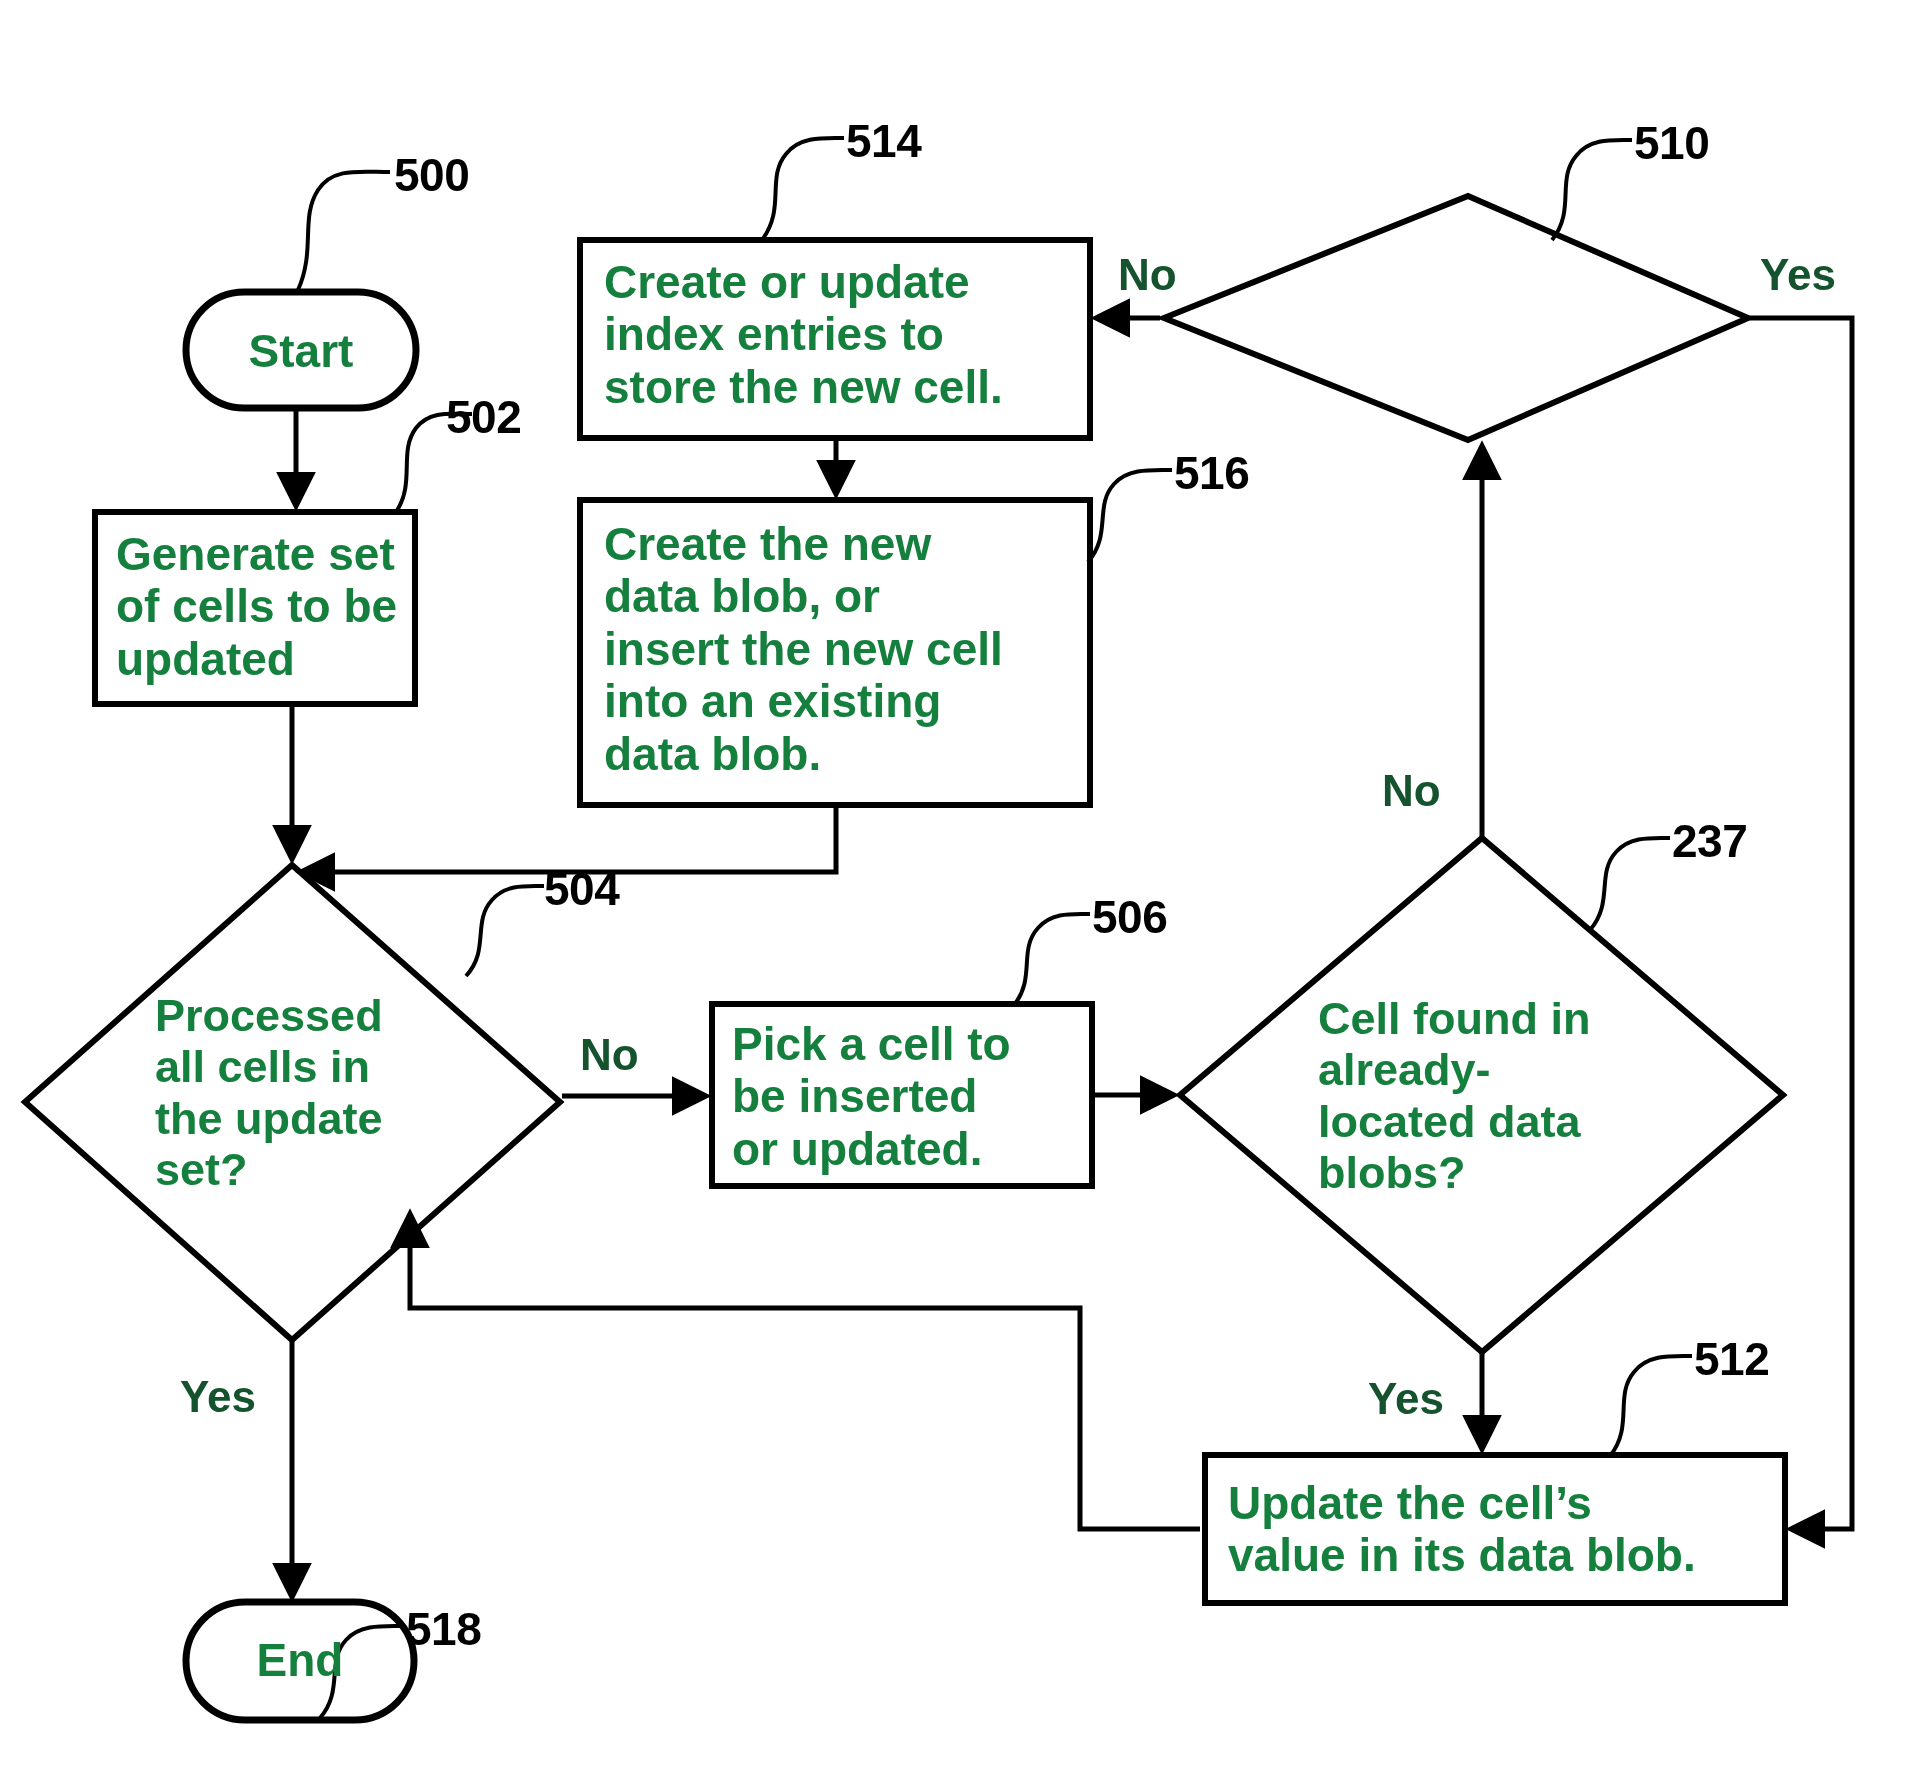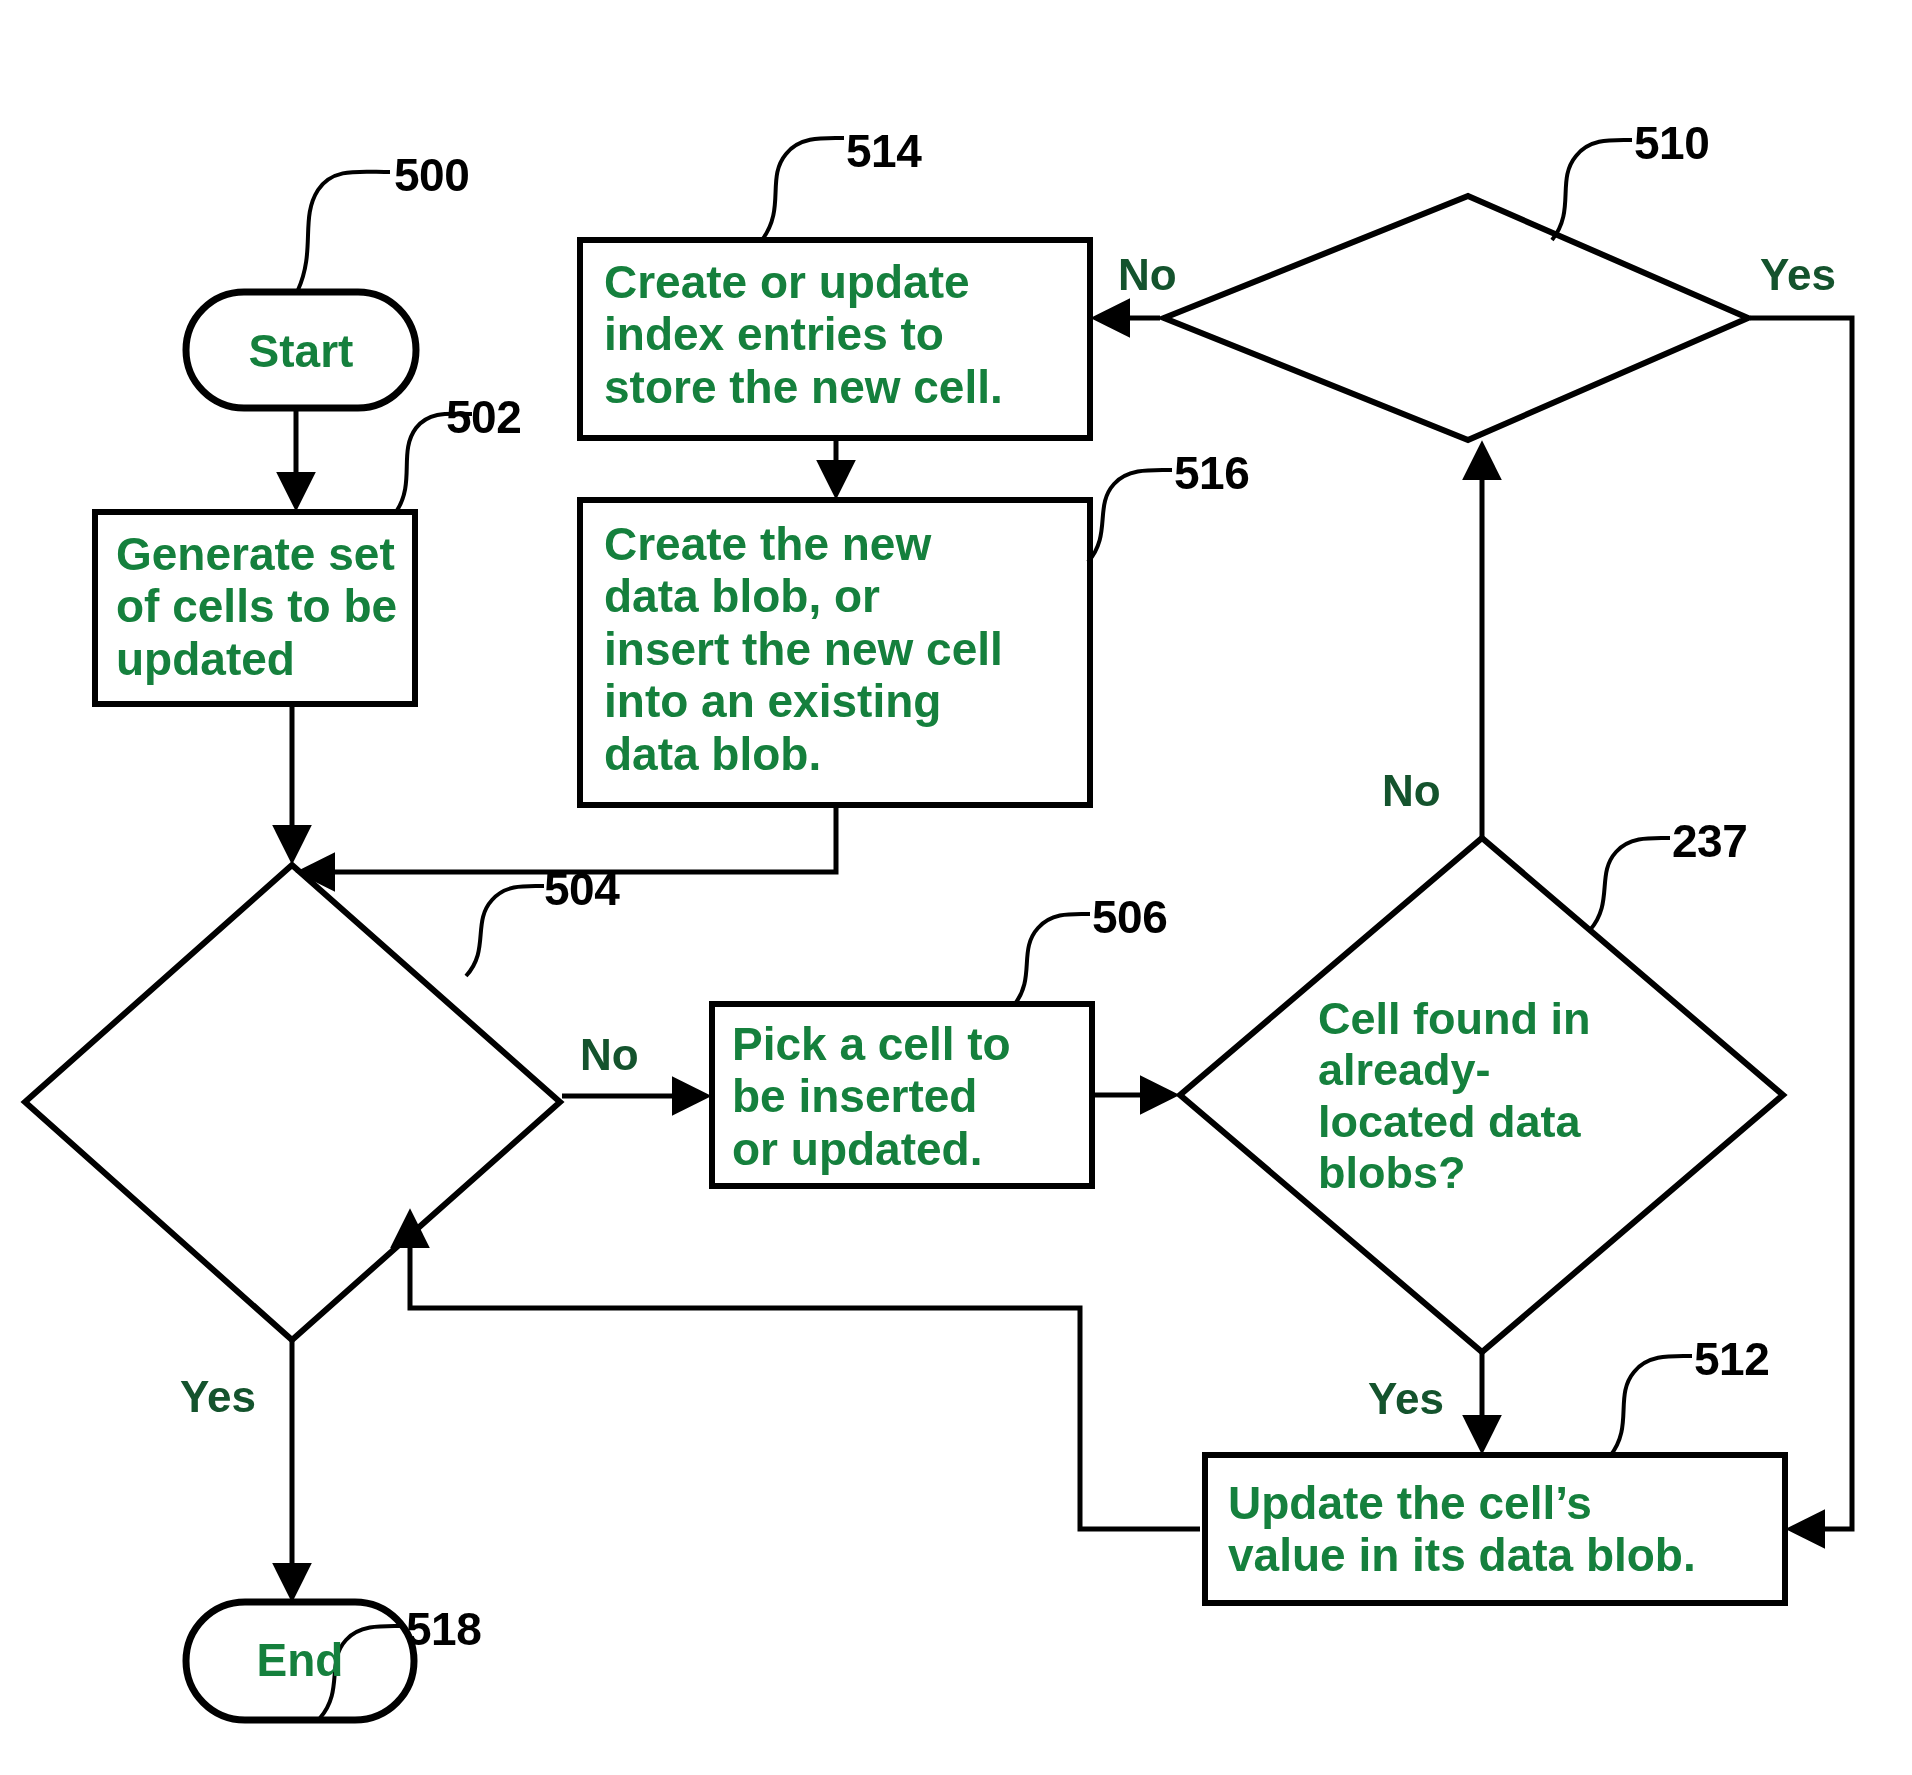--- a/index.html
+++ b/index.html
@@ -127,20 +127,24 @@
       <path stroke-width="4" d="M 320 1718 C 344 1690 326 1662 346 1640 C 360 1624 384 1626 404 1626"></path>
     </g>
   </svg>
 
   <div class="shape-text terminator-text" style="left:186px; top:325px; width:230px; text-align:center;">Start</div>
 
   <div class="shape-text process-text" style="left:116px; top:528px; width:300px; text-align:left;">Generate set
 of cells to be
 updated</div>
 
+  <div class="shape-text decision-text" style="left:155px; top:990px; width:260px; text-align:left;">Processed
+all cells in
+the update
+set?</div>
 
   <div class="shape-text process-text" style="left:732px; top:1018px; width:360px; text-align:left;">Pick a cell to
 be inserted
 or updated.</div>
 
   <div class="shape-text decision-text" style="left:1318px; top:993px; width:330px; text-align:left;">Cell found in
 already-
 located data
 blobs?</div>
 
@@ -179,19 +183,19 @@
   <div class="ref-label" style="left:544px; top:862px;">504</div>
 
   <div class="ref-label" style="left:1092px; top:890px;">506</div>
 
   <div class="ref-label" style="left:1672px; top:814px;">237</div>
 
   <div class="ref-label" style="left:1634px; top:116px;">510</div>
 
   <div class="ref-label" style="left:1694px; top:1332px;">512</div>
 
-  <div class="ref-label" style="left:846px; top:124px;">514</div>
+  <div class="ref-label" style="left:846px; top:114px;">514</div>
 
   <div class="ref-label" style="left:1174px; top:446px;">516</div>
 
   <div class="ref-label" style="left:406px; top:1602px;">518</div>
 
 </div>
 
 </body></html>

